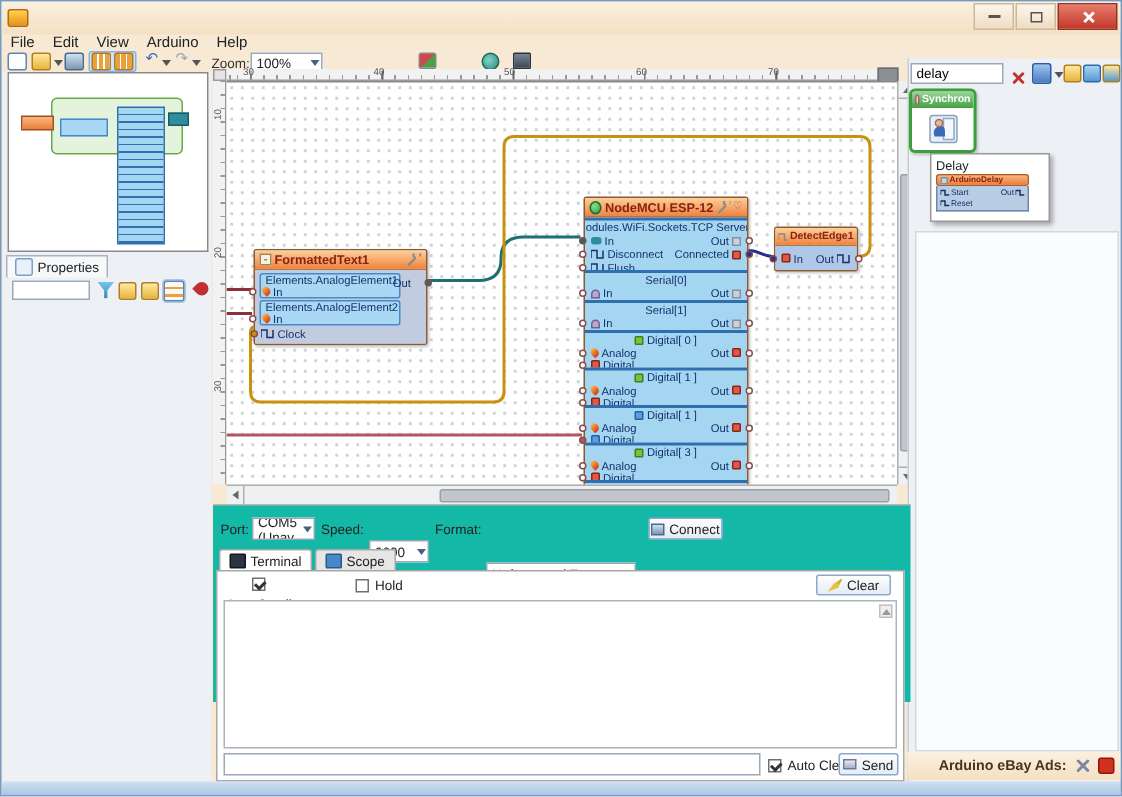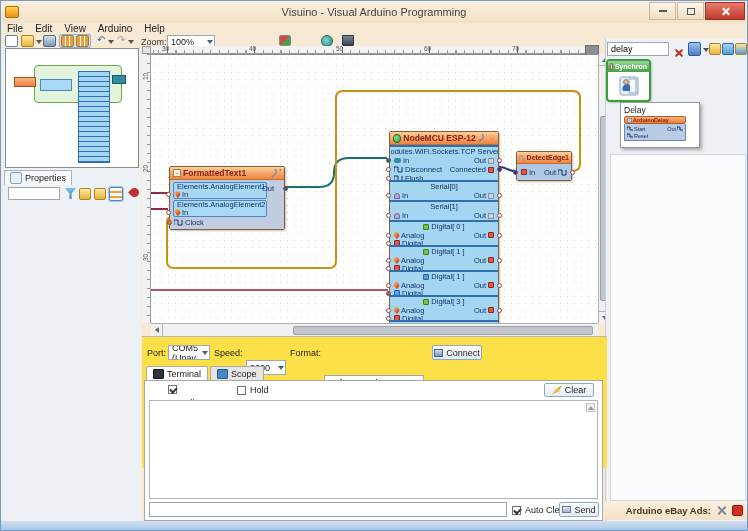--- a/index.html
+++ b/index.html
@@ -89,21 +89,21 @@
   
   .rightpanel{left:604px;top:38px;width:142px;height:482px;background:#edf0f4;border-left:1px solid #c8cdd4;}
   .pal-item{border:2px solid #38a038;border-radius:4px;background:#fff;overflow:hidden;box-shadow:1px 1px 2px rgba(0,0,0,.2);}
   .pal-hdr{height:11px;background:linear-gradient(#9ad49a,#44a044);display:flex;align-items:center;gap:2px;padding:0 2px;font-size:7px;color:#fff;font-weight:bold;}
   .tooltip{background:#fff;border:1px solid #9a9a9a;box-shadow:2px 2px 3px rgba(0,0,0,.3);font-size:8.5px;color:#222;padding:2px 3px;}
   .mini-hdr{height:8px;background:linear-gradient(#f8b87c,#ee7e3e);border:1px solid #b85a20;border-radius:2px;font-size:5.5px;font-weight:bold;color:#8b2015;display:flex;align-items:center;padding:0 2px;}
   .mini-body{background:#b8cce4;border:1px solid #7088a8;border-top:none;font-size:5.5px;color:#15306b;padding:1px 2px;}
   .mini-row{display:flex;justify-content:space-between;height:7px;align-items:center;}
   .sqw-s{stroke:#15306b;fill:none;stroke-width:1;}
   
-  .bpanel{left:141px;top:335px;width:465px;height:132px;background:#fde047;border-top:1px solid #b8b8b8;}
+  .bpanel{left:141px;top:335px;width:465px;height:132px;background:#14b8a6;border-top:1px solid #b8b8b8;}
   .blabel{font-size:9px;color:#222;}
   .btn{border:1px solid #8aa8c8;background:linear-gradient(#fdfdfd,#e4ecf6);border-radius:2px;font-size:9px;color:#222;display:flex;align-items:center;justify-content:center;gap:3px;}
   .tab{display:flex;align-items:center;gap:3px;border:1px solid #a8a8a8;border-bottom:none;border-radius:2px 2px 0 0;background:#e6e6e6;font-size:9px;color:#222;padding:1px 6px;height:14px;}
   .tab.sel{background:#fff;}
   .chk{width:9px;height:9px;border:1px solid #707070;background:#fff;position:relative;display:inline-block;}
   .chk.on::after{content:"";position:absolute;left:1px;top:1px;width:5px;height:3px;border-left:2px solid #333;border-bottom:2px solid #333;transform:rotate(-45deg);}
   .termbox{background:#fff;border:1px solid #a8a8a8;}
   .tinput{background:#fff;border:1px solid #9aa8b8;font-size:9px;padding:0 3px;}
   .broom{width:10px;height:9px;background:linear-gradient(45deg,#e8c23c 60%,#b88a20);clip-path:polygon(0 100%,40% 40%,100% 0,70% 70%);}
   .adsbar{left:604px;top:500px;width:142px;height:19px;background:linear-gradient(#fbf0e0,#f4e0c4);display:flex;align-items:center;justify-content:flex-end;gap:5px;padding-right:4px;}
@@ -114,21 +114,20 @@
   .tools-ico{width:11px;height:11px;position:relative;}
   .tools-ico::before,.tools-ico::after{content:"";position:absolute;left:5px;top:0;width:2px;height:11px;background:#7a8aa0;border-radius:1px;}
   .tools-ico::before{transform:rotate(45deg);} .tools-ico::after{transform:rotate(-45deg);}
 </style>
 </head>
 <body>
 
 <div class="stage">
 
   <div class="abs titlebar">
-    <span class="title-text">Visuino - Visual Arduino Programming</span>
     <span class="appico"></span>
     <span class="winbtns">
       <span class="wbtn">
           <span class="glyph-min"></span>
         </span>
       <span class="wbtn">
           <span class="glyph-max"></span>
         </span>
       <span class="wbtn close">
           <span class="glyph-x"></span>

